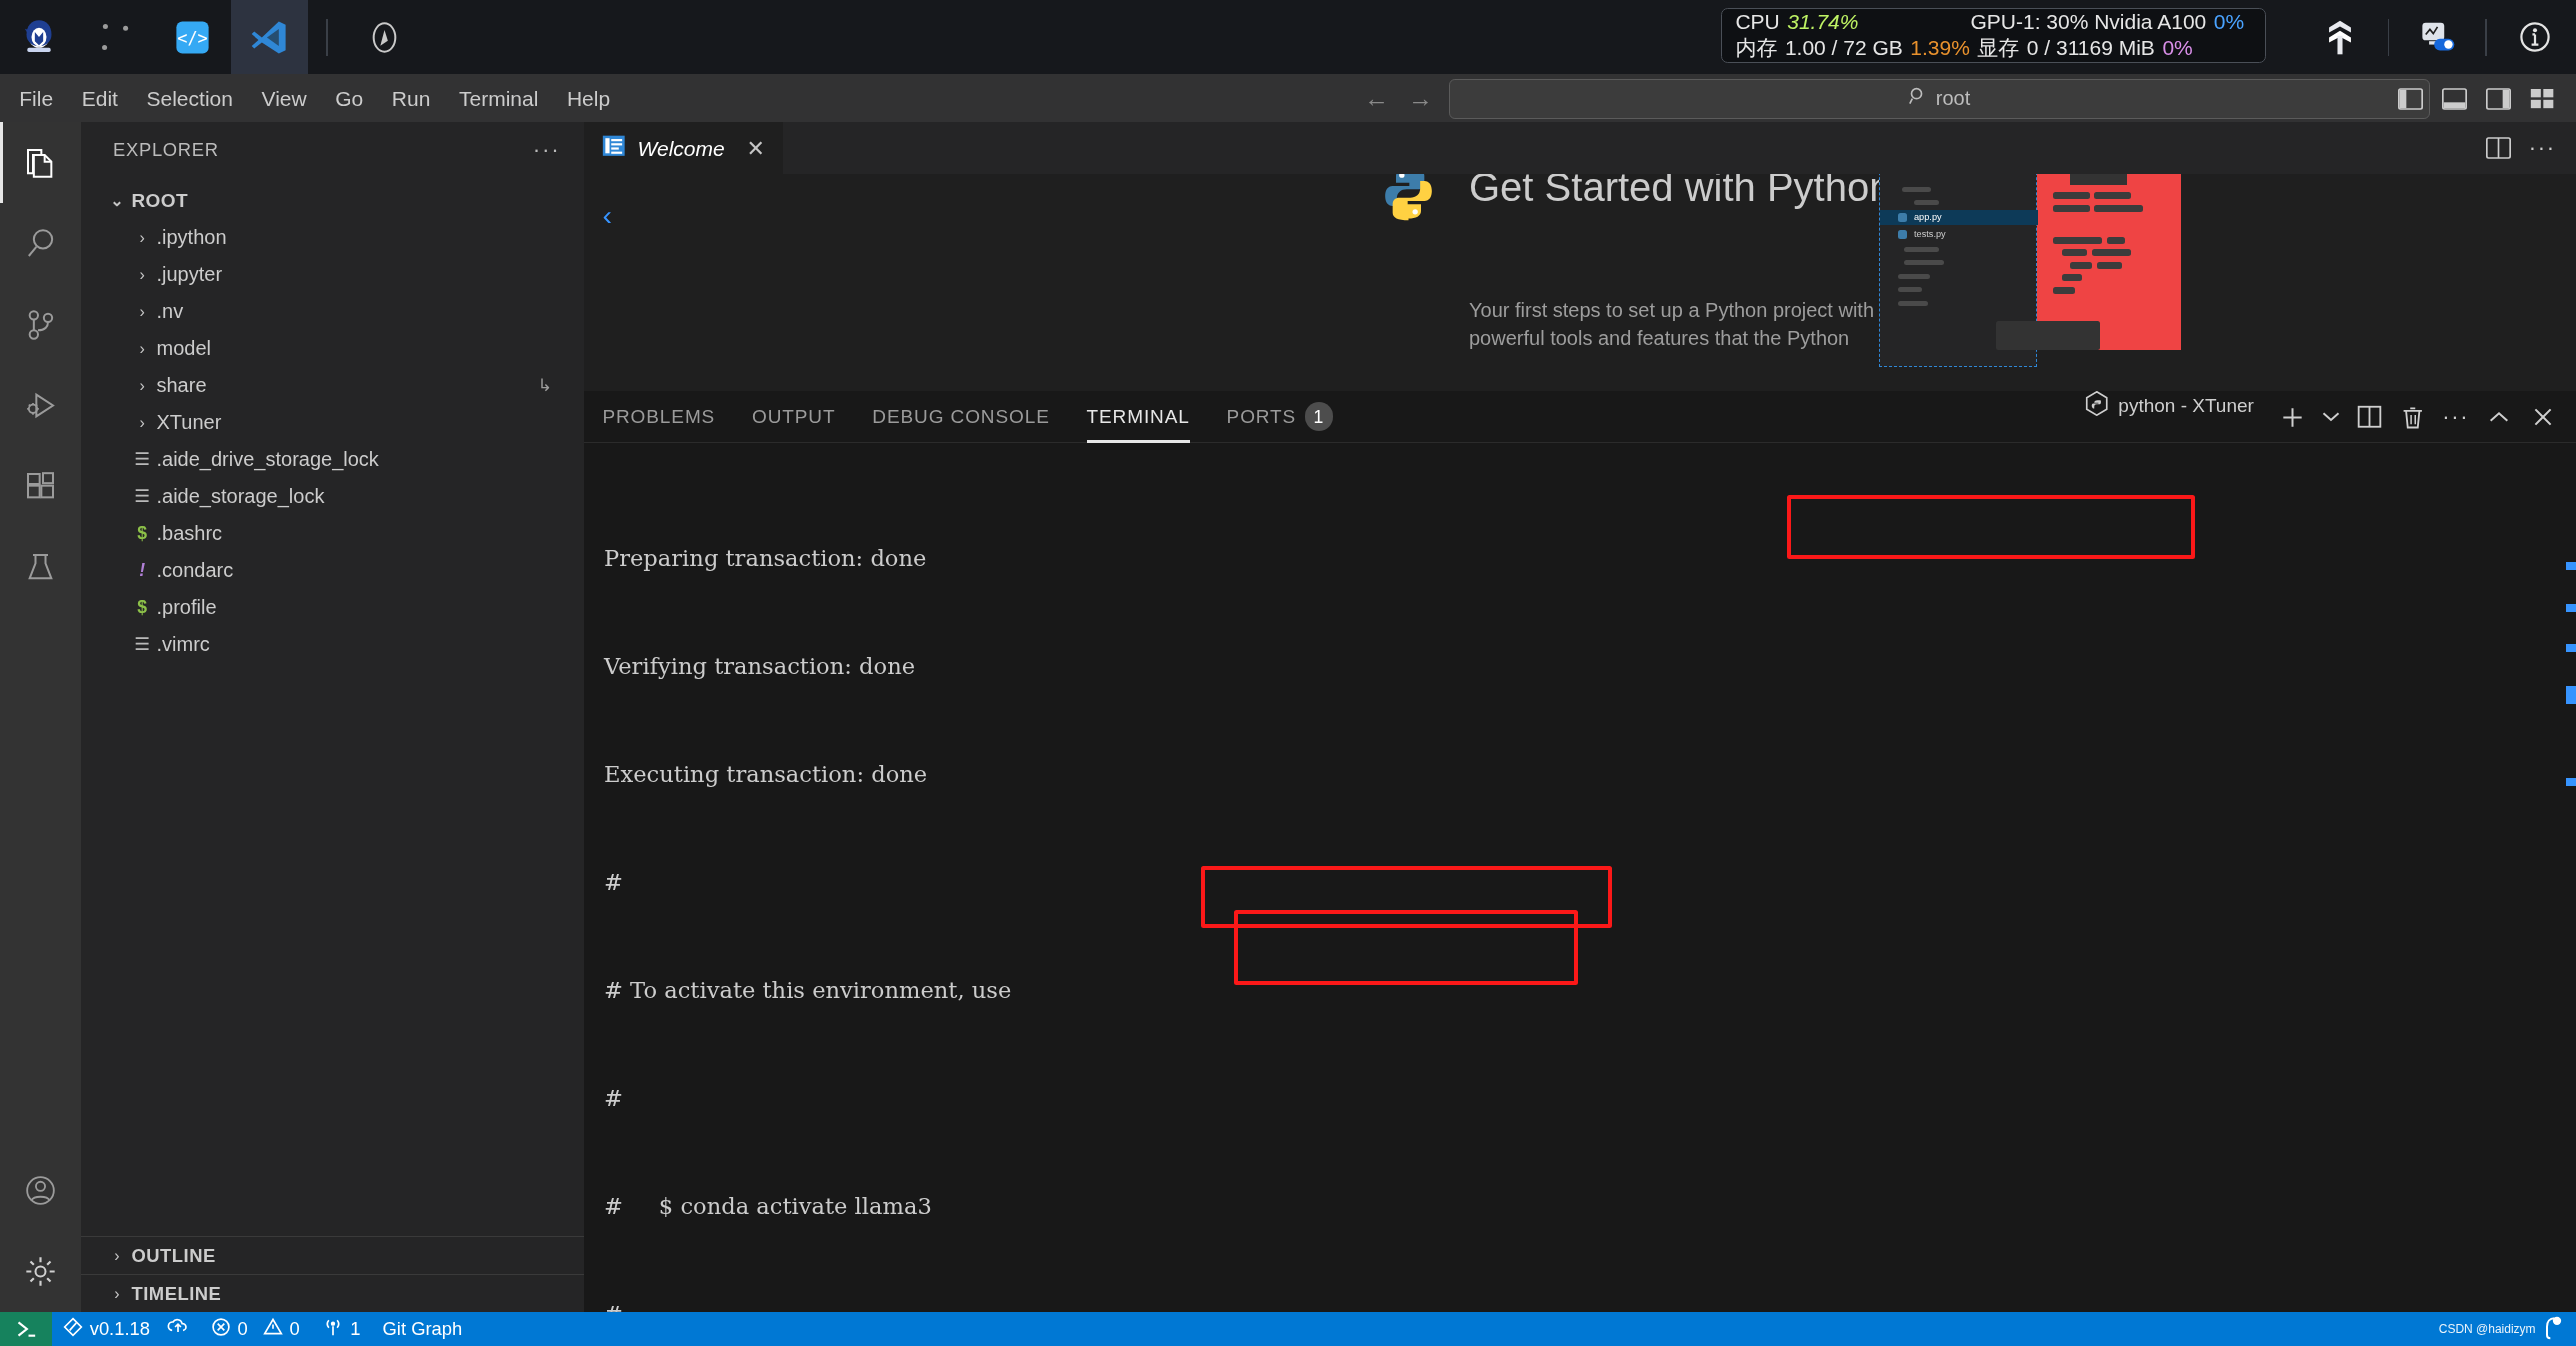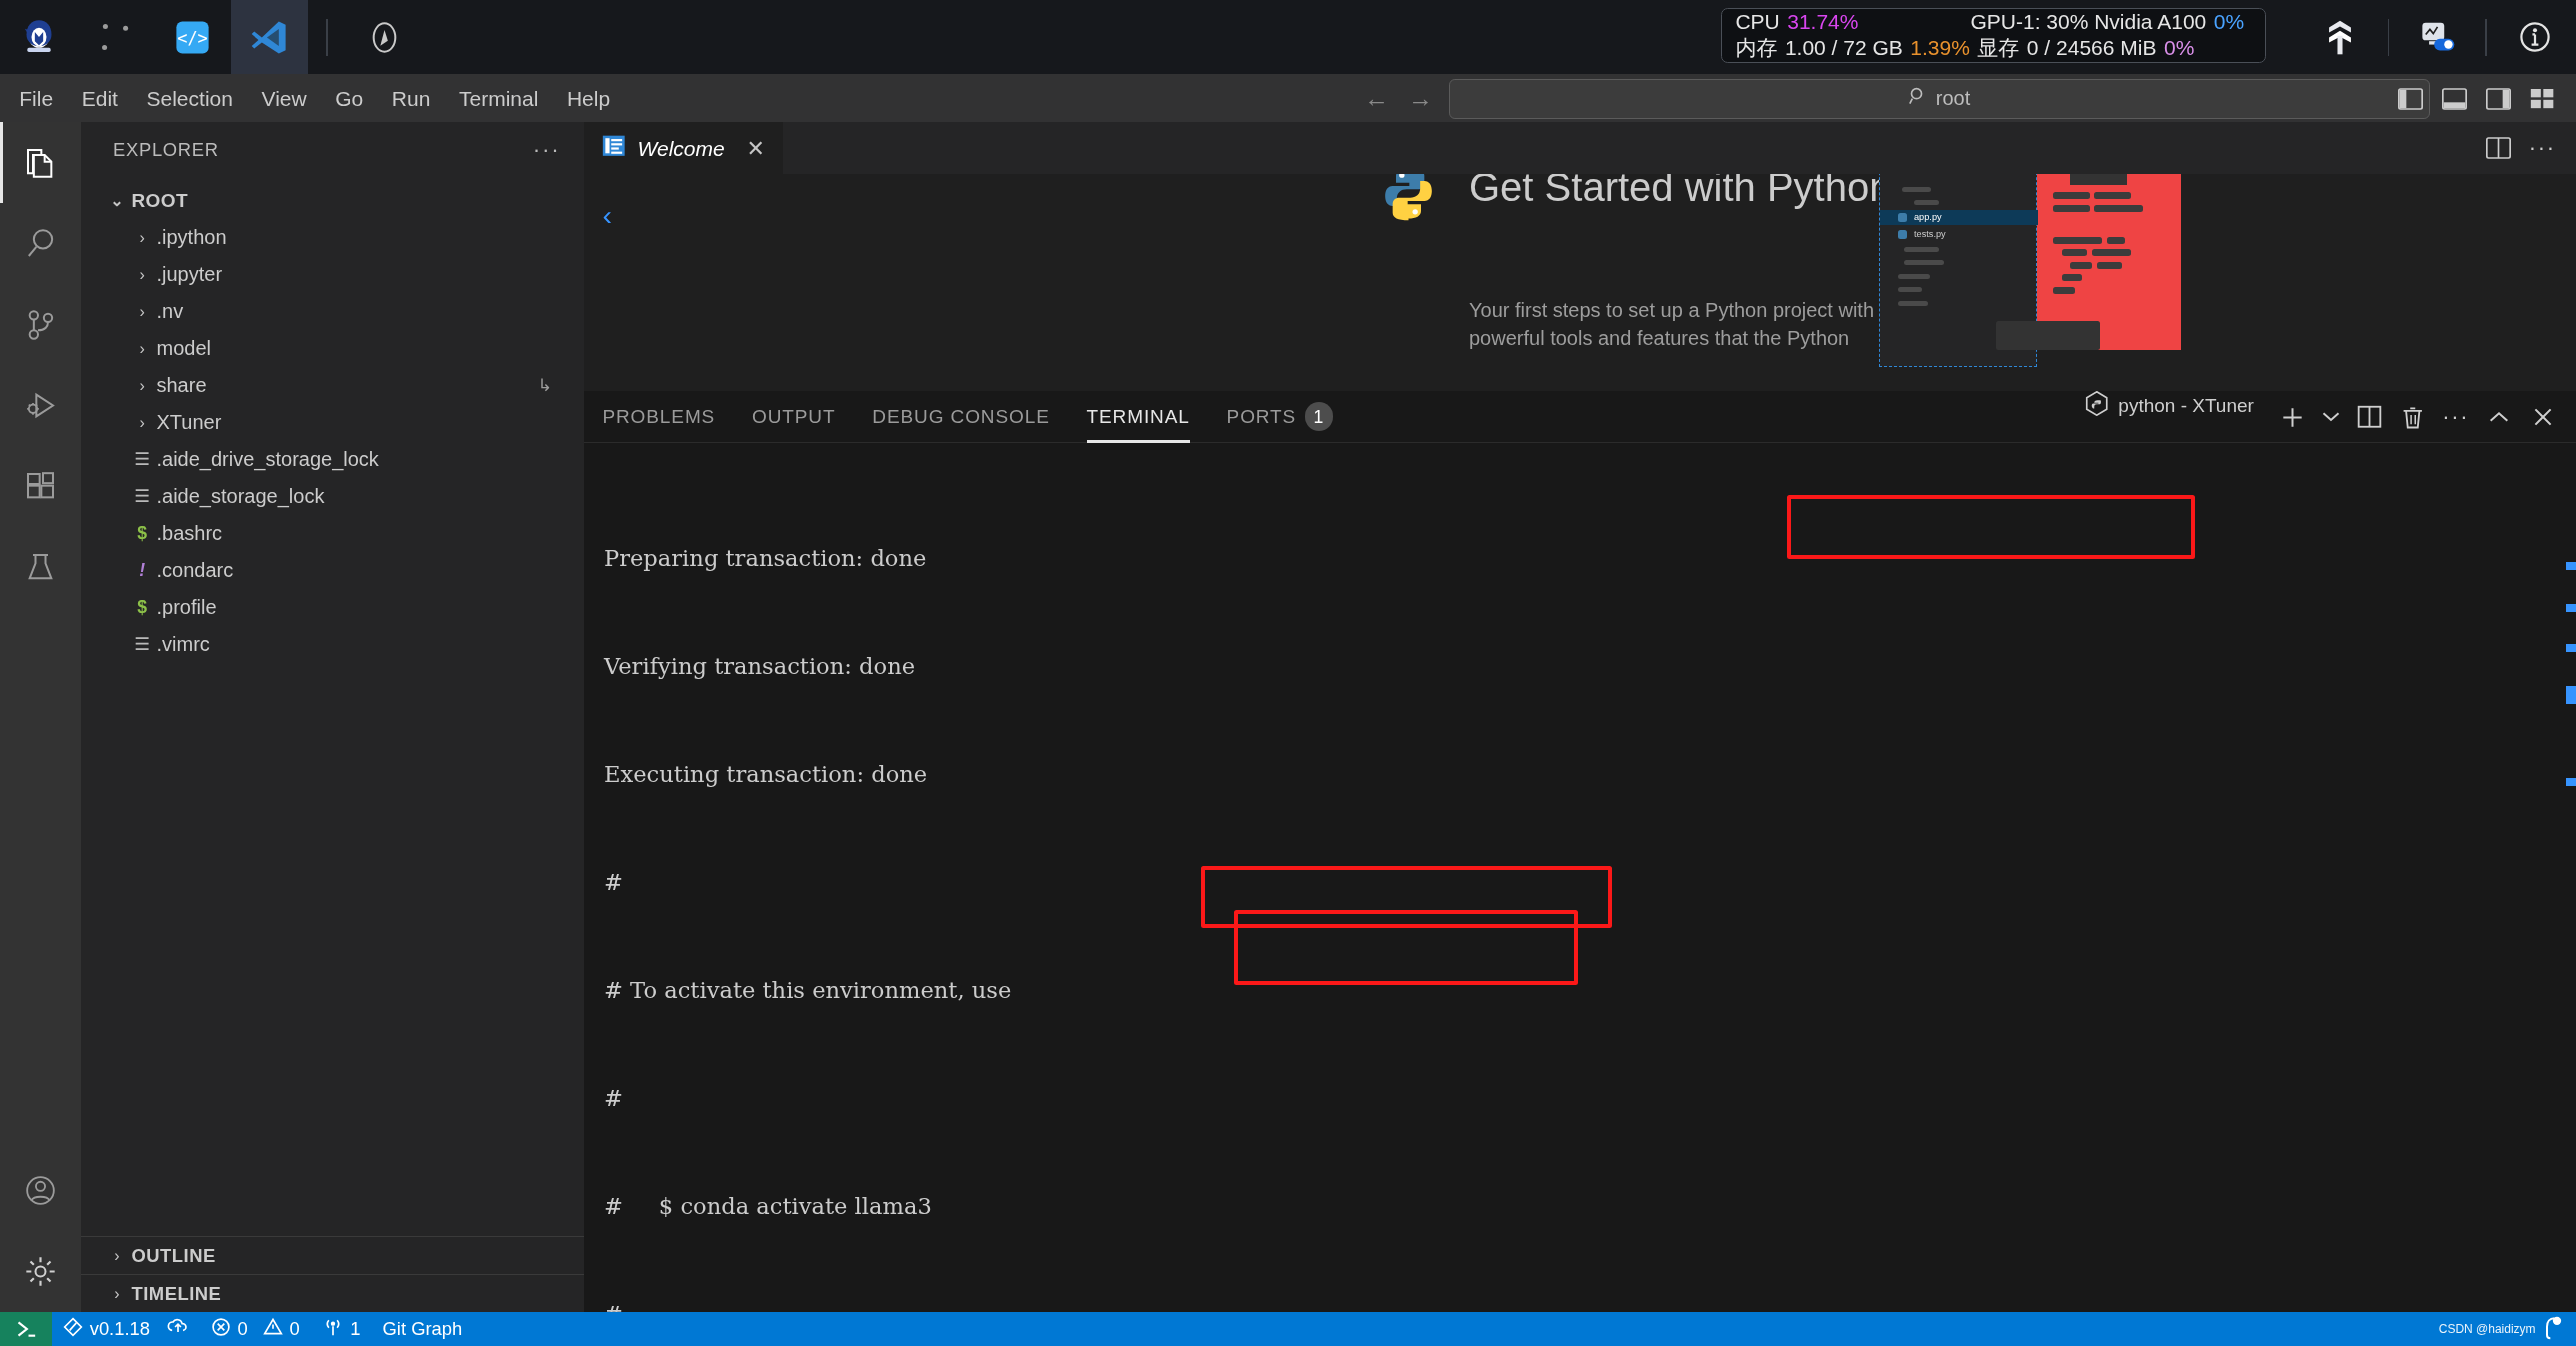--- a/index.html
+++ b/index.html
@@ -13,21 +13,21 @@
   .applauncher.active { background:#2d3340; }
   .sep-v { width:1.7px; height:37px; background:#3a3f47; margin:0 18.4px; }
 
   .sysmon { position:absolute; right:310px; top:7.5px; width:545px; height:55px;
     border:0.8px solid #4a4f57; border-radius:6.7px; background:#0e1013;
     padding:4.2px 13.4px; display:flex; flex-direction:column; justify-content:center;margin-left:27px; }
   .sysrow { display:flex; align-items:baseline; white-space:nowrap;
     font-size:21px; line-height:26px; font-family:"Liberation Sans", sans-serif; }
   .sysrow span { margin-right:7.5px; }
   .lbl { color:#e6e6e6; }
-  .val-green { color:#d946ef; }
+  .val-green { color:#bef264;font-style:italic; }
   .val-blue  { color:#4aa3ff; }
   .val-orange{ color:#e8912d; }
   .val-pink  { color:#d98fe8; }
 
   .topicon { width:59px; height:74px; display:flex; align-items:center; justify-content:center; }
 
   
   .menubar { position:absolute; left:0; top:74px; width:2576px; height:49px;
     background:#323233; display:flex; align-items:center; }
   .menu-item { color:#cccccc; font-size:21px; padding:0 14.3px; line-height:49px; }
@@ -176,21 +176,21 @@
       <span class="val-green">31.74%</span>
       <span style="width:101px"></span>
       <span class="lbl">GPU-1: 30% Nvidia A100</span>
       <span class="val-blue">0%</span>
     </div>
     <div class="sysrow">
       <span class="lbl">内存</span>
       <span class="lbl">1.00 / 72 GB</span>
       <span class="val-orange">1.39%</span>
       <span class="lbl">显存</span>
-      <span class="lbl">0 / 24566 MiB</span>
+      <span class="lbl">0 / 31169 MiB</span>
       <span class="val-pink">0%</span>
     </div>
   </div>
 
   <div style="position:absolute; right:11.7px; top:0; height:74px; display:flex; align-items:center;">
     <div class="topicon">
       <svg width="34" height="37" viewBox="0 0 40 44">
         <path d="M20 2 L33 10 L33 16 L20 9 L7 16 L7 10 Z" fill="#e8eaef"></path>
         <path d="M20 14 L33 22 L33 28 L20 21 L7 28 L7 22 Z" fill="#ffffff"></path>
         <path d="M17 20 h6 v22 h-6 z" fill="#e8eaef"></path>

